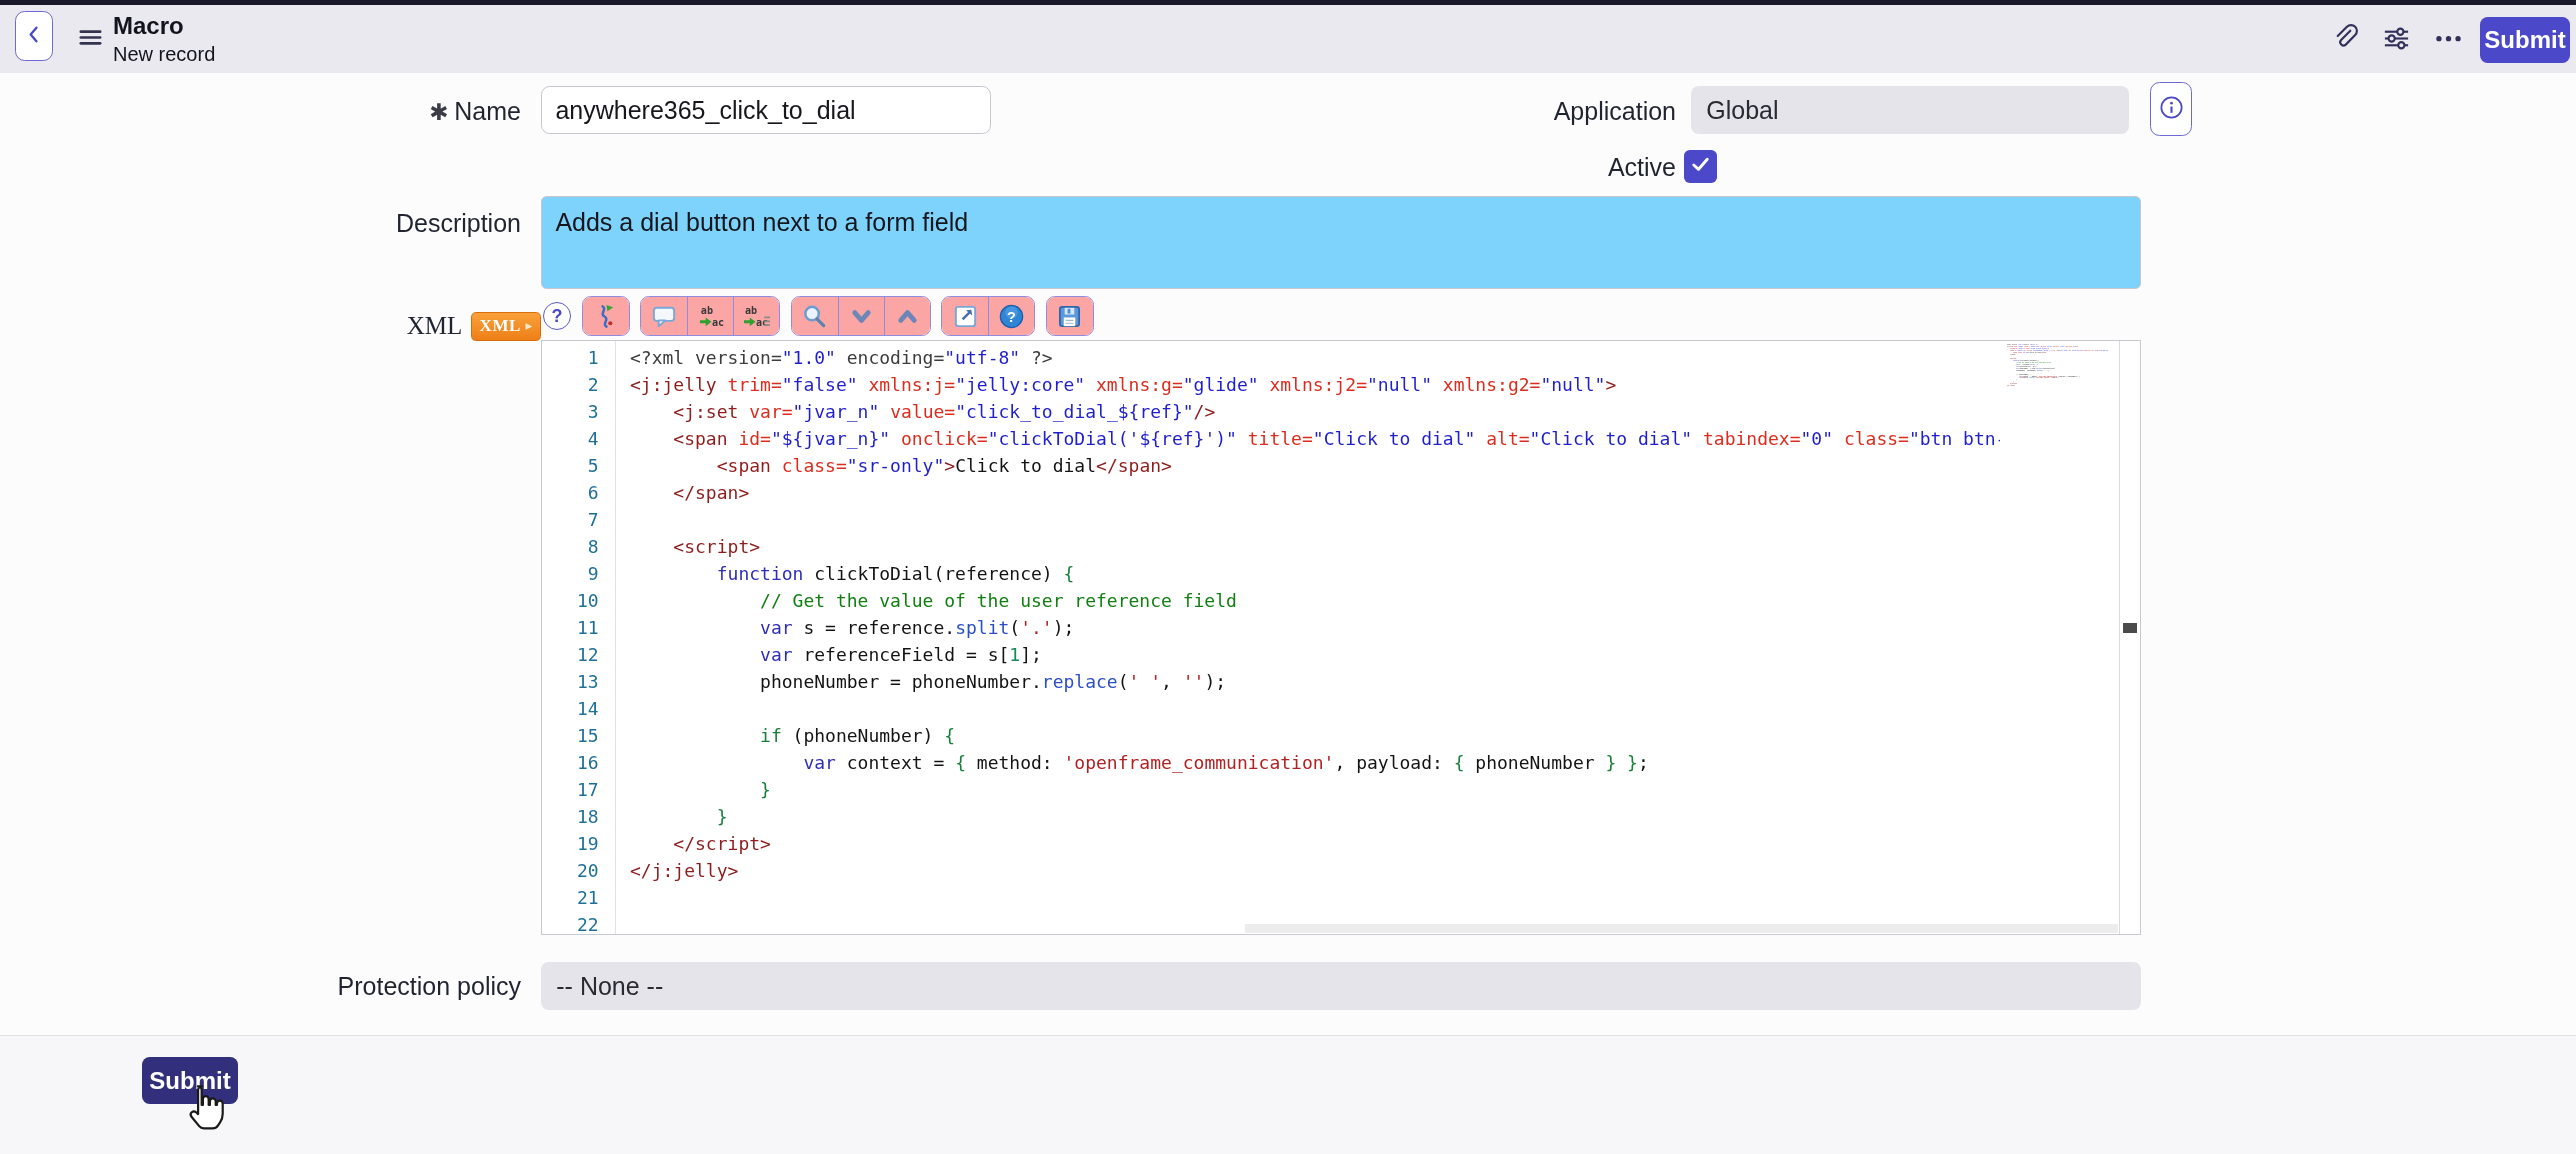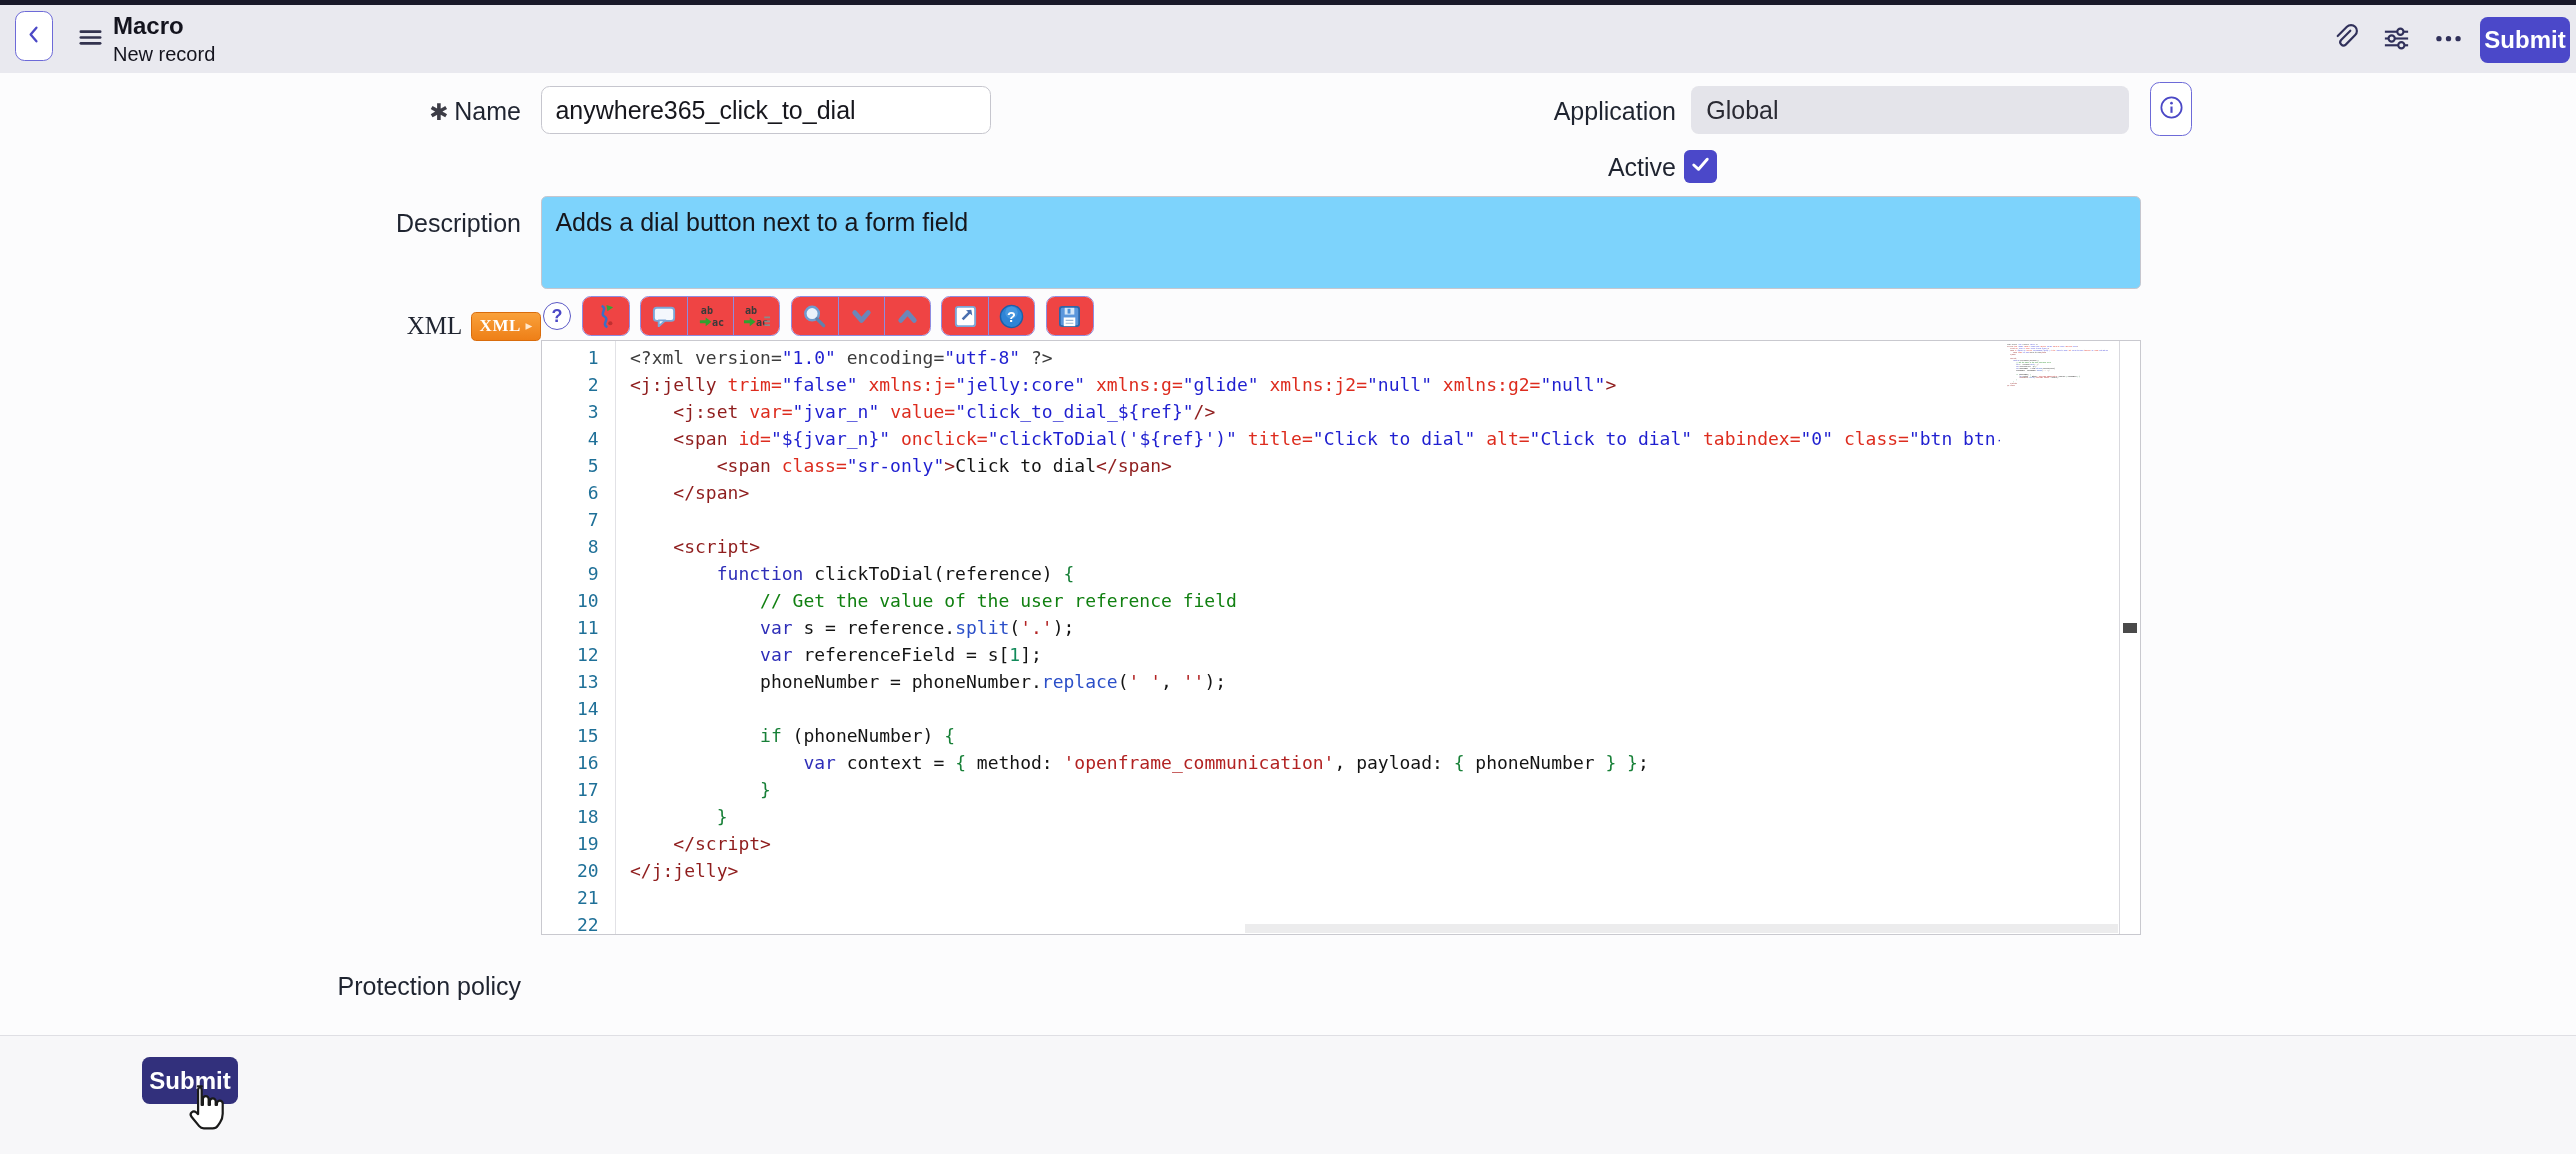--- a/index.html
+++ b/index.html
@@ -49,21 +49,21 @@
   .xml-badge { background:linear-gradient(#F9A13B,#EE7F17); border:1px solid #D96C0C; border-radius:4.8px; height:29px;
                display:flex; align-items:center; gap:4.8px; padding:0 7.7px; cursor:pointer; }
   .xml-badge .bl { color:#fff; font-weight:700; font-size:17px; letter-spacing:0.5px; }
   .xml-badge .ba { color:#FFE8CC; font-size:13.4px; line-height:13.4px; }
 
   
   .toolbar { position:absolute; left:543px; top:295px; height:42px; display:flex; align-items:center; gap:10.5px; }
   .q-circle { width:28px; height:28px; border:1.9px solid #5B59C6; border-radius:50%; color:#4B48C6; font-size:18px; font-weight:700;
               display:flex; align-items:center; justify-content:center; background:#fff; cursor:pointer; }
   .tb-group { display:flex; border:1px solid #8E8CE0; border-radius:8.6px; overflow:hidden; background:#fff; }
-  .tb-btn { width:46px; height:38px; background:#ef4444; border:none; border-left:1px solid #8E8CE0;
+  .tb-btn { width:46px; height:38px; background:#fca5a5; border:none; border-left:1px solid #8E8CE0;
             display:flex; align-items:center; justify-content:center; cursor:pointer; padding:0;text-align:right; }
   .tb-btn:first-child { border-left:none; }
   .tb-ic { display:flex; align-items:center; justify-content:center; }
 
   
   .editor { position:absolute; left:541px; top:340px; width:1600px; height:595px; border:1px solid #C9C9CF; background:#fff; overflow:hidden; }
   .gutter { position:absolute; left:0; top:2.9px; width:73px; }
   .gut-line { height:27px; line-height:27px; text-align:right; padding-right:16.3px;
               font-family:"DejaVu Sans Mono", monospace; font-size:18px; color:#1F7098; }
   .gutter-border { position:absolute; left:73px; top:0; width:1px; height:100%; background:#E2E2E6; }
@@ -370,20 +370,23 @@
           <div class="code-line"><span class="tk-t">&lt;/j:jelly&gt;</span></div>
         </div>
     </div>
     <div class="hscroll"></div>
     <div class="vscroll">
       <div class="vthumb"></div>
     </div>
   </div>
 
   <div class="flabel" id="policy-label">Protection policy</div>
+  <div class="ro-field" id="policy-field">
+    <span>-- None --</span>
+  </div>
 
   <div class="footer"></div>
   <button class="submit-bottom">Submit</button>
   <div class="cursor-g"><svg width="44" height="50" viewBox="0 0 32 36">
         <path d="M11.5 1.5 c1.6 0 2.8 1.2 2.8 2.8 V15 h0.9 v-4.3 c0-1.2 1-2.1 2.1-2.1 1.2 0 2.1 1 2.1 2.1 V15 h0.9 v-2.7 c0-1.2 1-2.1 2.1-2.1 1.2 0 2.1 1 2.1 2.1 V15 h0.9 v-1 c0-1.2 1-2.1 2.1-2.1 1.2 0 2.1 1 2.1 2.1 v7.5 c0 2.2-0.7 4.4-1.9 6.2 l-1.6 2.4 c-0.8 1.2-2.2 2-3.7 2 h-6.5 c-1.3 0-2.6-0.6-3.4-1.6 l-5.6-6.9 c-0.8-1-0.7-2.4 0.2-3.2 0.9-0.8 2.2-0.8 3.1 0 l1.5 1.3 V4.3 c0-1.6 1.2-2.8 2.8-2.8 z" fill="#ffffff" stroke="#1a1a1a" stroke-width="1.6" stroke-linejoin="round"></path>
       </svg></div>
 
 </div>
 
 

